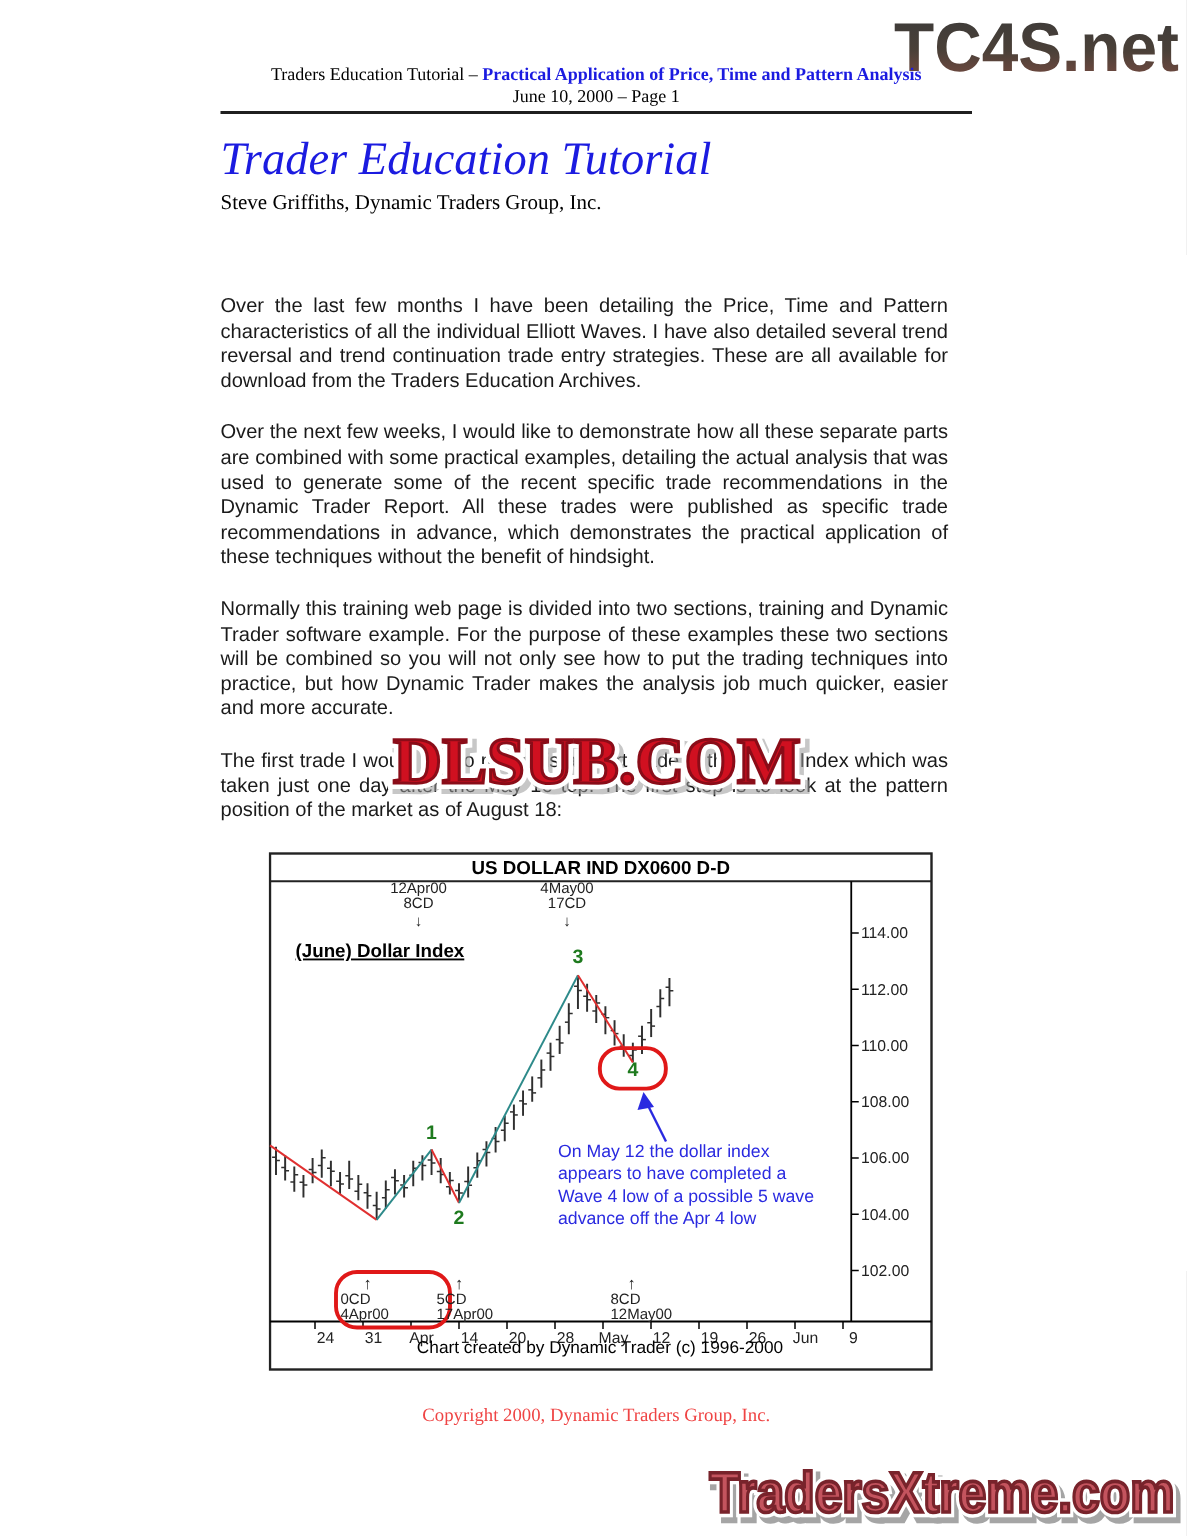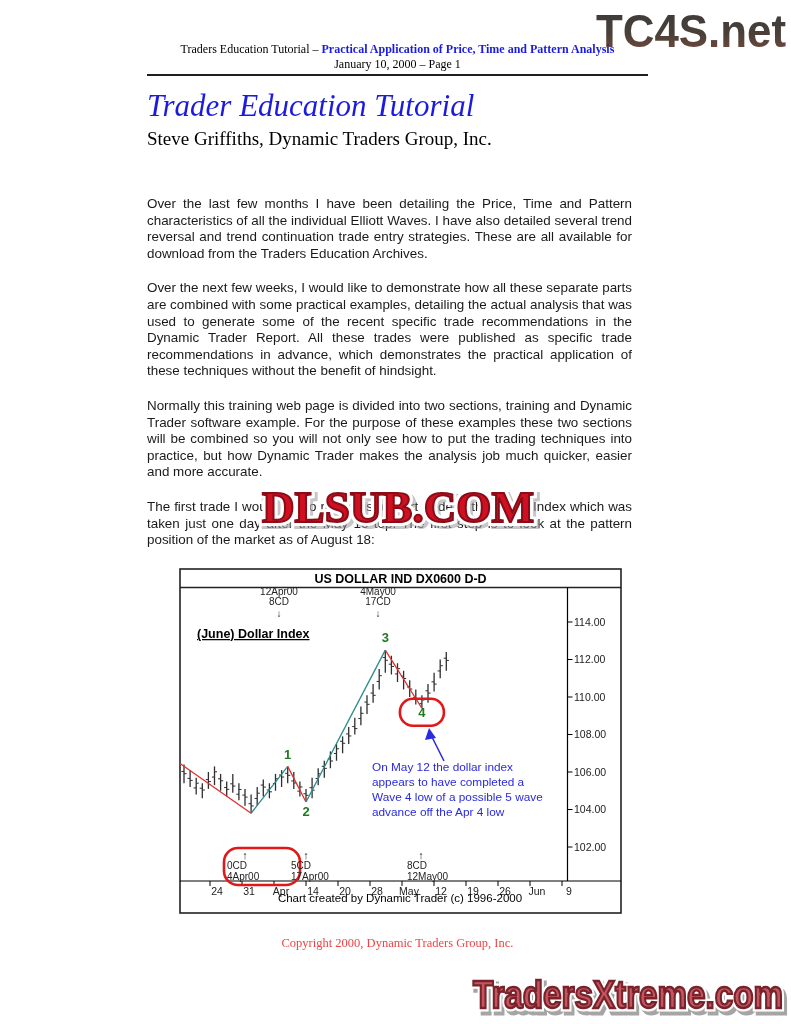--- a/index.html
+++ b/index.html
@@ -6,21 +6,21 @@
   .page{position:relative;width:791px;height:1024px;background:#ffffff;overflow:hidden;
         font-family:"Liberation Sans",sans-serif;color:#111;}
   .abs{position:absolute;}
   .col{position:absolute;left:147px;width:501px;}
   .doc-header{top:42px;text-align:center;font-family:"Liberation Serif",serif;
               font-size:12px;line-height:1.25;color:#000;}
   .doc-header .hdr-bold{font-weight:bold;color:#1b1be0;}
   .rule{top:74px;height:0;border-top:2px solid #1f1f1f;}
   .title{top:88px;font-family:"Liberation Serif",serif;font-weight:normal;font-style:italic;
          font-size:31px;color:#1b1be0;}
-  .byline{top:128px;font-family:"Liberation Serif",serif;font-size:19px;color:#000;}
+  .byline{top:128px;font-family:"Liberation Serif",serif;font-size:14px;color:#000;}
   .heading{top:162px;font-weight:bold;font-size:15.5px;color:#1b1be0;}
   .body-text{top:196px;font-size:13.4px;line-height:16.6px;text-align:justify;color:#1a1a1a;}
   .body-text p{margin:0 16px 18px 0;}
   .footer{top:936px;text-align:center;font-family:"Liberation Serif",serif;font-size:12.5px;color:#ef4444;}
   .chart-wrap{position:absolute;left:147px;top:568px;width:443px;height:347px;padding-left:32px;}
   .chart-wrap svg{font-family:"Liberation Sans",sans-serif;}
   .wm{pointer-events:none;}
   .wm-top{right:2px;top:4px;}
   .wm-mid{left:256px;top:478px;}
   .wm-bot{left:466px;top:972px;}
@@ -38,21 +38,21 @@
         <stop offset="55%" stop-color="#4a4038"></stop>
         <stop offset="100%" stop-color="#7c4c42"></stop>
       </linearGradient>
     </defs>
     <text x="98" y="43" text-anchor="middle" font-size="46" font-weight="bold" textLength="190" lengthAdjust="spacingAndGlyphs" stroke="#ffffff" stroke-width="3" fill="none">TC4S.net</text>
     <text x="98" y="43" text-anchor="middle" font-size="46" font-weight="bold" textLength="190" lengthAdjust="spacingAndGlyphs" fill="url(#tc4sgrad)">TC4S.net</text>
   </svg>
 
   <div class="col doc-header">
     <div><span>Traders Education Tutorial – </span><span class="hdr-bold">Practical Application of Price, Time and Pattern Analysis</span></div>
-    <div>January 10, 2000 – Page 1</div>
+    <div>June 10, 2000 – Page 1</div>
   </div>
   <div class="col rule"></div>
 
   <div class="col title">Trader Education Tutorial</div>
   <div class="col byline">Steve Griffiths, Dynamic Traders Group, Inc.</div>
 
   <div class="col body-text">
     <p>Over the last few months I have been detailing the Price, Time and Pattern characteristics of all the individual Elliott Waves. I have also detailed several trend reversal and trend continuation trade entry strategies. These are all available for download from the Traders Education Archives.</p>
     <p>Over the next few weeks, I would like to demonstrate how all these separate parts are combined with some practical examples, detailing the actual analysis that was used to generate some of the recent specific trade recommendations in the Dynamic Trader Report. All these trades were published as specific trade recommendations in advance, which demonstrates the practical application of these techniques without the benefit of hindsight.</p>
     <p>Normally this training web page is divided into two sections, training and Dynamic Trader software example. For the purpose of these examples these two sections will be combined so you will not only see how to put the trading techniques into practice, but how Dynamic Trader makes the analysis job much quicker, easier and more accurate.</p>

